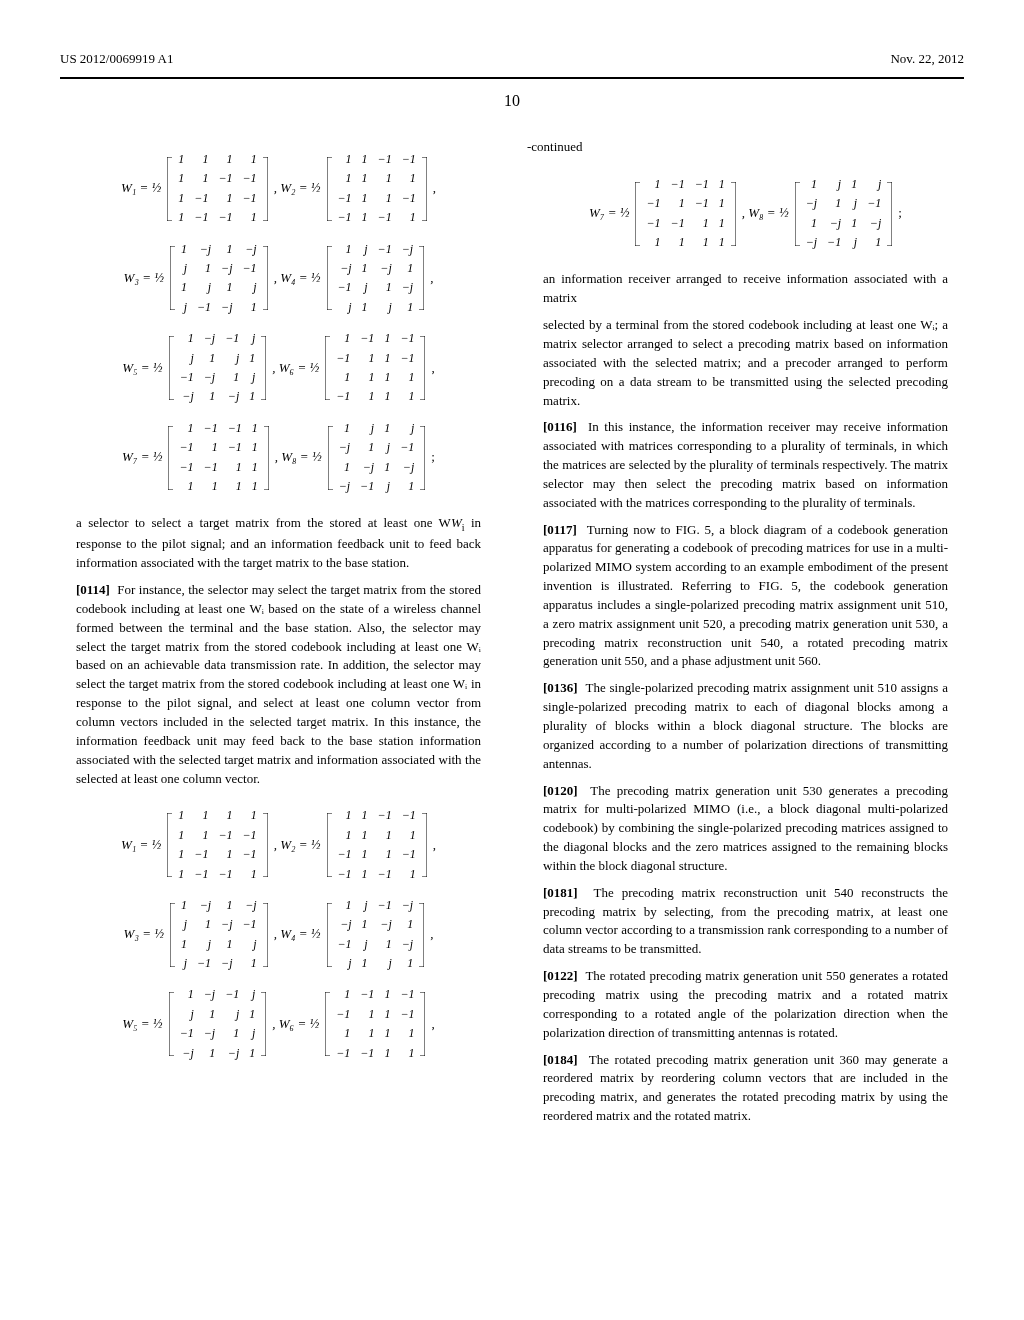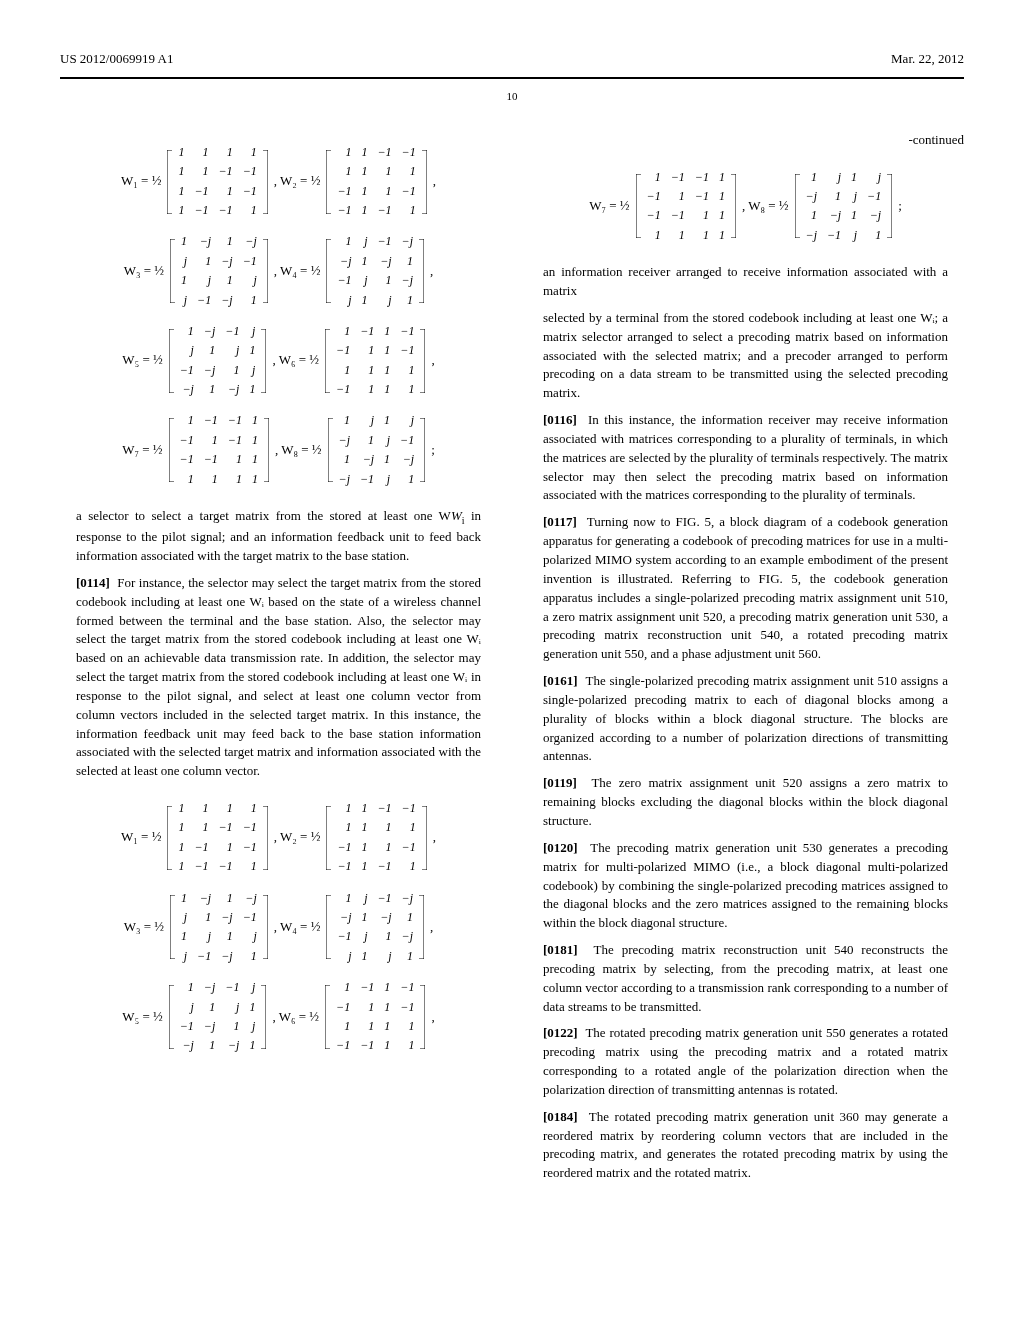--- a/index.html
+++ b/index.html
@@ -13,42 +13,42 @@
   }
   .page-header {
     display: flex;
     justify-content: space-between;
     padding-bottom: 8px;
     border-bottom: 2px solid #000;
     margin-bottom: 4px;
   }
   .page-number {
     text-align: center;
-    font-size: 11px;
+    font-size: 16px;
     margin: 10px 0 20px 0;
   }
   .columns {
     display: flex;
     gap: 30px;
   }
   .col {
     flex: 1 1 50%;
   }
   .matrix-block {
     text-align: center;
     margin: 18px 0;
   }
   .matrix-row {
     display: flex;
     justify-content: center;
     align-items: center;
     gap: 6px;
     margin: 12px 0;
   }
-  .matrix-label { font-size: 13px; }
+  .matrix-label { font-style: italic; font-size: 13px; }
   .bracket-block {
     display: flex;
     align-items: stretch;
   }
   .bracket {
     font-size: 13px;
     display: flex;
     flex-direction: column;
     justify-content: center;
   }
@@ -60,33 +60,33 @@
   table.m td {
     padding: 1px 5px;
     text-align: right;
     white-space: nowrap;
     font-style: italic;
   }
   .trail { font-size: 13px; }
   .para { margin: 8px 16px; text-align: justify; }
   .paranum { font-weight: bold; }
   .continued-label {
-    text-align: right;
+    text-align: left;
     margin: 6px 0 4px 0;
     font-size: 13px;
   }
   .sub { font-size:10px; vertical-align:sub; }
   .ital { font-style: italic; }
 </style>
 </head>
 <body>
 
 <div class="page-header">
   <div>US 2012/0069919 A1</div>
-  <div>Mar. 22, 2012</div>
+  <div>Nov. 22, 2012</div>
 </div>
 
 <div class="page-number">10</div>
 
 <div class="columns">
 
   <div class="col">
 
     <div class="matrix-block" id="mat-top">
         <div class="matrix-row">
@@ -790,22 +790,21 @@
           </div>
           <span class="trail">;</span>
         </div>
       </div>
 
     <div id="col2paras">
         <div class="para"><span>an information receiver arranged to receive information associated with a matrix</span></div>
         <div class="para"><span>selected by a terminal from the stored codebook including at least one Wᵢ; a matrix selector arranged to select a precoding matrix based on information associated with the selected matrix; and a precoder arranged to perform precoding on a data stream to be transmitted using the selected precoding matrix.</span></div>
         <div class="para"><span class="paranum">[0116]</span>&nbsp;&nbsp;<span>In this instance, the information receiver may receive information associated with matrices corresponding to a plurality of terminals, in which the matrices are selected by the plurality of terminals respectively. The matrix selector may then select the precoding matrix based on information associated with the matrices corresponding to the plurality of terminals.</span></div>
         <div class="para"><span class="paranum">[0117]</span>&nbsp;&nbsp;<span>Turning now to FIG. 5, a block diagram of a codebook generation apparatus for generating a codebook of precoding matrices for use in a multi-polarized MIMO system according to an example embodiment of the present invention is illustrated. Referring to FIG. 5, the codebook generation apparatus includes a single-polarized precoding matrix assignment unit 510, a zero matrix assignment unit 520, a precoding matrix generation unit 530, a precoding matrix reconstruction unit 540, a rotated precoding matrix generation unit 550, and a phase adjustment unit 560.</span></div>
-        <div class="para"><span class="paranum">[0161]</span>&nbsp;&nbsp;<span>The single-polarized precoding matrix assignment unit 510 assigns a single-polarized precoding matrix to each of diagonal blocks among a plurality of blocks within a block diagonal structure. The blocks are organized according to a number of polarization directions of transmitting antennas.</span></div>
-        <div class="para"><span class="paranum">[0119]</span>&nbsp;&nbsp;<span>The zero matrix assignment unit 520 assigns a zero matrix to remaining blocks excluding the diagonal blocks within the block diagonal structure.</span></div>
+        <div class="para"><span class="paranum">[0136]</span>&nbsp;&nbsp;<span>The single-polarized precoding matrix assignment unit 510 assigns a single-polarized precoding matrix to each of diagonal blocks among a plurality of blocks within a block diagonal structure. The blocks are organized according to a number of polarization directions of transmitting antennas.</span></div>
         <div class="para"><span class="paranum">[0120]</span>&nbsp;&nbsp;<span>The precoding matrix generation unit 530 generates a precoding matrix for multi-polarized MIMO (i.e., a block diagonal multi-polarized codebook) by combining the single-polarized precoding matrices assigned to the diagonal blocks and the zero matrices assigned to the remaining blocks within the block diagonal structure.</span></div>
         <div class="para"><span class="paranum">[0181]</span>&nbsp;&nbsp;<span>The precoding matrix reconstruction unit 540 reconstructs the precoding matrix by selecting, from the precoding matrix, at least one column vector according to a transmission rank corresponding to a number of data streams to be transmitted.</span></div>
         <div class="para"><span class="paranum">[0122]</span>&nbsp;&nbsp;<span>The rotated precoding matrix generation unit 550 generates a rotated precoding matrix using the precoding matrix and a rotated matrix corresponding to a rotated angle of the polarization direction when the polarization direction of transmitting antennas is rotated.</span></div>
         <div class="para"><span class="paranum">[0184]</span>&nbsp;&nbsp;<span>The rotated precoding matrix generation unit 360 may generate a reordered matrix by reordering column vectors that are included in the precoding matrix, and generates the rotated precoding matrix by using the reordered matrix and the rotated matrix.</span></div>
       </div>
 
   </div>
 
 </div>
 

